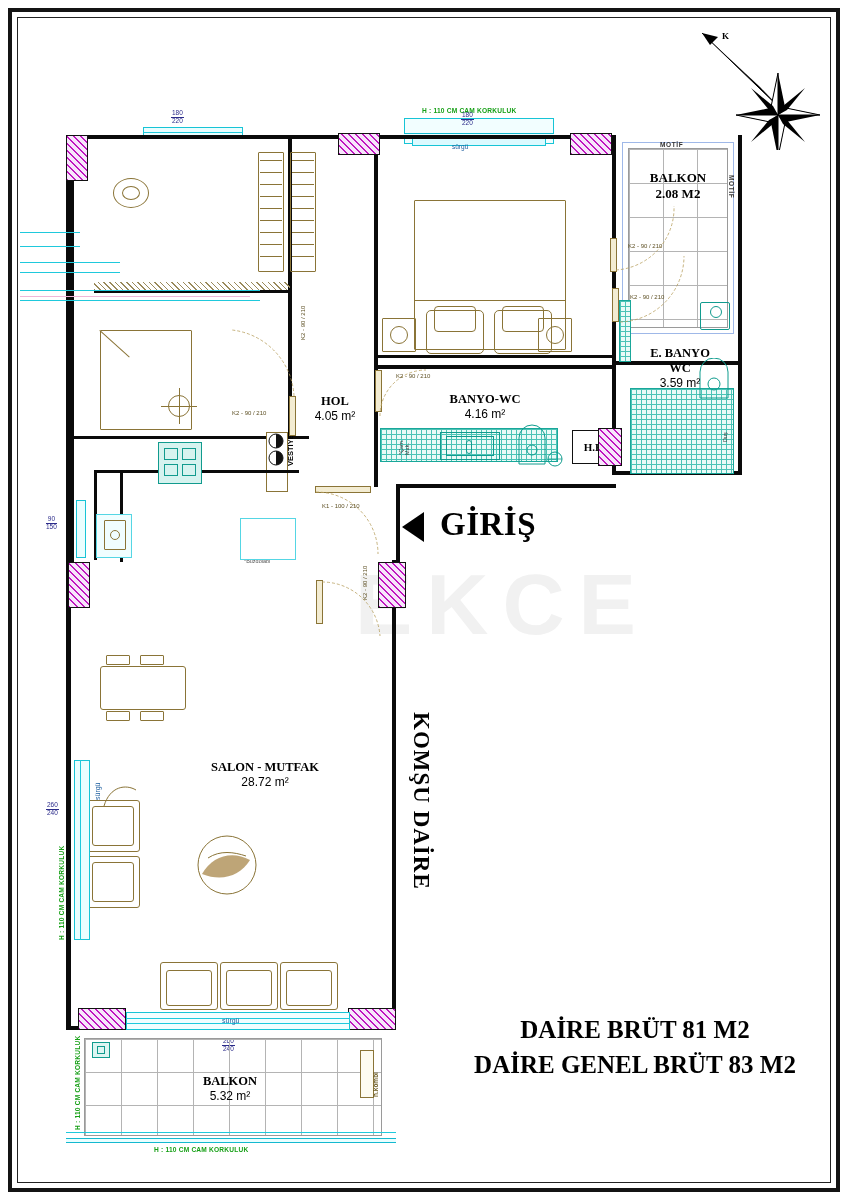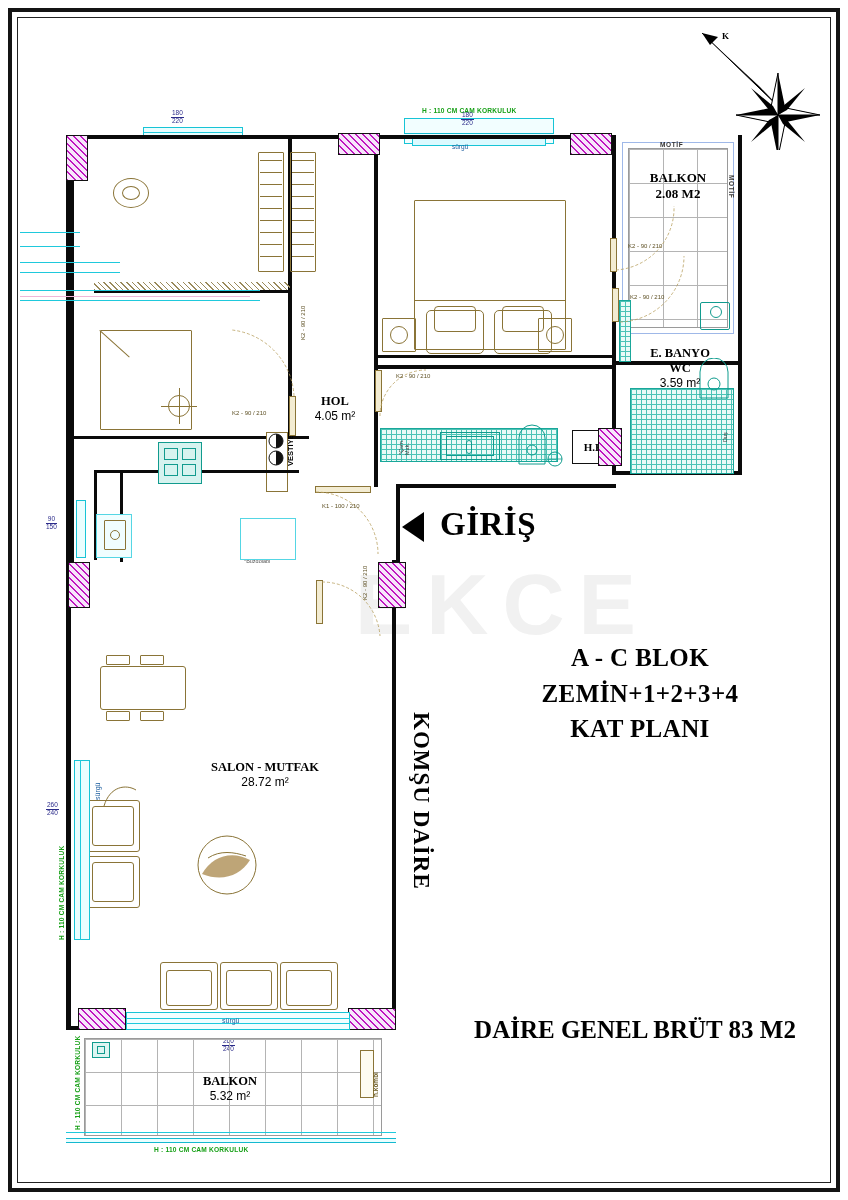--- a/index.html
+++ b/index.html
@@ -252,20 +252,24 @@
     <circle cx="18" cy="26" r="5" fill="none" stroke="#0f9c8e" stroke-width="1"></circle>
   </svg>
   <svg class="abs" style="left:546px;top:450px;" width="18" height="18">
     <circle cx="9" cy="9" r="7" fill="none" stroke="#0f9c8e" stroke-width="1"></circle>
     <line x1="2" y1="9" x2="16" y2="9" stroke="#0f9c8e" stroke-width="0.8"></line>
   </svg>
   <div class="vlabel tinylbl" style="left:399px;top:455px;transform:rotate(-90deg);color:#3a3a3a;line-height:1.05;">
     <span style="display:block">*Çam.</span>
     <span style="display:block">Mak.</span>
   </div>
+  <div class="room" style="left:400px;top:392px;width:170px;">
+    <div class="room-name">BANYO-WC</div>
+    <div class="room-area">4.16 m²</div>
+  </div>
   <div class="tanbox" style="left:375px;top:370px;width:7px;height:42px;background:#f3ecd2;"></div>
   <svg class="abs" style="left:378px;top:368px;" width="70" height="58">
     <path d="M2,48 A46,46 0 0 1 48,2" fill="none" stroke="#b8a05e" stroke-width="0.8" stroke-dasharray="3,2"></path>
   </svg>
   <div class="doorlbl" style="left:396px;top:373px;">K2 - 90 / 210</div>
 
   <div class="hb" style="left:572px;top:430px;width:42px;height:34px;">H.B</div>
   <div class="hatch" style="left:598px;top:428px;width:24px;height:38px;"></div>
 
   <div class="room" style="left:292px;top:394px;width:86px;">
@@ -395,23 +399,19 @@
   <div class="kombi" style="left:360px;top:1050px;width:14px;height:48px;">
     <span style="position:absolute;left:11px;top:46px;">h.kombi</span>
   </div>
   <div class="tealbox" style="left:92px;top:1042px;width:18px;height:16px;background:#ddf5f2;"></div>
   <div class="tealbox" style="left:97px;top:1046px;width:8px;height:8px;"></div>
 
   <div class="rail" style="left:66px;top:1138px;width:330px;"></div>
   <div class="cyanline" style="left:66px;top:1132px;width:330px;height:1px;"></div>
   <div class="green" style="left:154px;top:1146px;">H : 110 CM CAM KORKULUK</div>
 
-  <div class="title-block t1" style="left:470px;top:640px;width:340px;">
-    <div>A - C BLOK</div>
-    <div>ZEMİN+1+2+3+4</div>
-    <div>KAT PLANI</div>
-  </div>
 
   <div class="title-block t3" style="left:450px;top:1012px;width:370px;">
+    <div style="font-size:25px;">DAİRE BRÜT 81 M2</div>
     <div style="font-size:25px;">DAİRE GENEL BRÜT 83 M2</div>
   </div>
 
 </div>
 
 </body></html>

